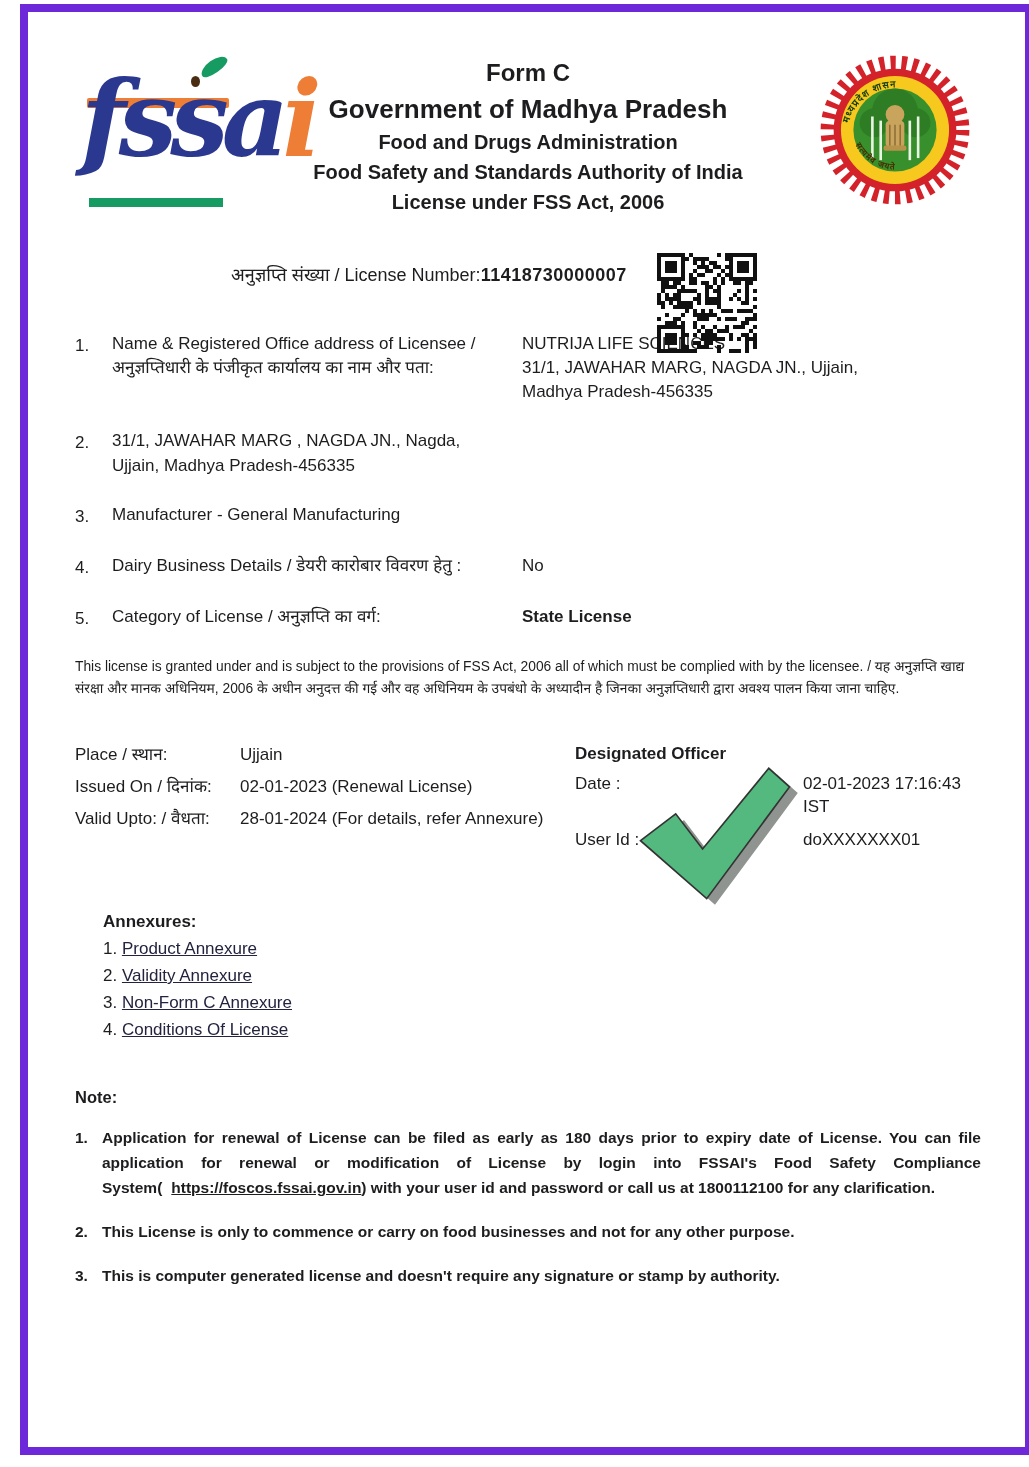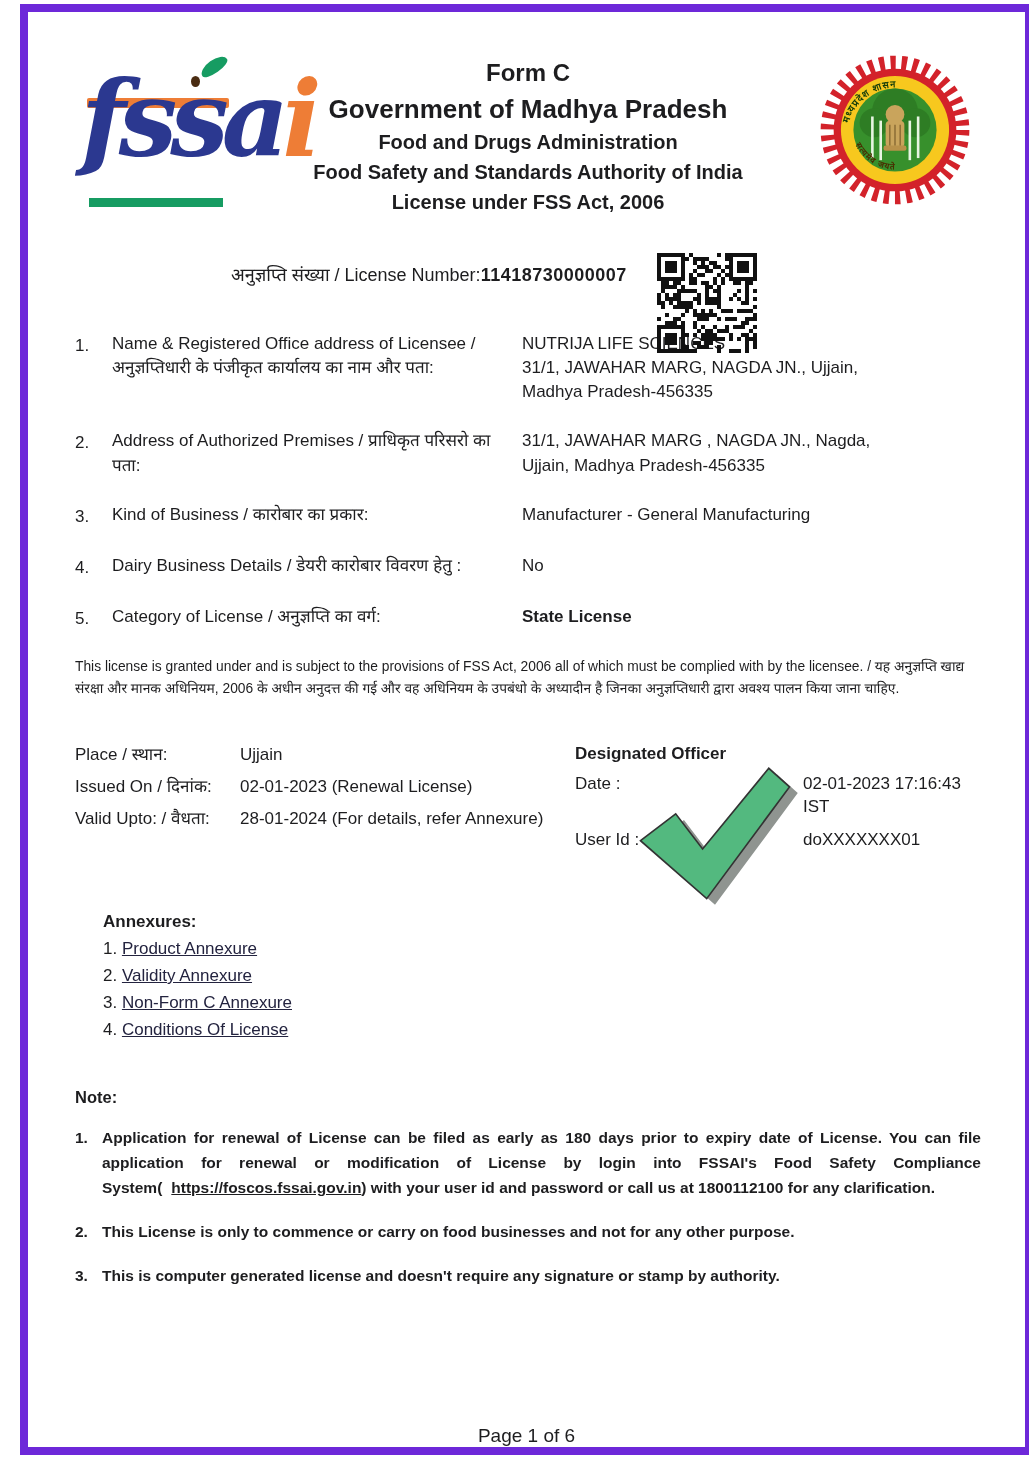--- a/index.html
+++ b/index.html
@@ -442,27 +442,25 @@
     <div class="fields">
       <div class="field-row">
         <div class="field-no">1.</div>
         <div class="field-label">Name &amp; Registered Office address of Licensee / अनुज्ञप्तिधारी के पंजीकृत कार्यालय का नाम और पता:</div>
         <div class="field-value">NUTRIJA LIFE SCIENCES
 31/1, JAWAHAR MARG, NAGDA JN., Ujjain,
 Madhya Pradesh-456335</div>
       </div>
       <div class="field-row">
         <div class="field-no">2.</div>
-        <div class="field-label">Address of Authorized Premises / प्राधिकृत परिसरो का पता:</div>
         <div class="field-value">31/1, JAWAHAR MARG , NAGDA JN., Nagda,
 Ujjain, Madhya Pradesh-456335</div>
       </div>
       <div class="field-row">
         <div class="field-no">3.</div>
-        <div class="field-label">Kind of Business / कारोबार का प्रकार:</div>
         <div class="field-value">Manufacturer - General Manufacturing</div>
       </div>
       <div class="field-row">
         <div class="field-no">4.</div>
         <div class="field-label">Dairy Business Details / डेयरी कारोबार विवरण हेतु :</div>
         <div class="field-value">No</div>
       </div>
       <div class="field-row">
         <div class="field-no">5.</div>
         <div class="field-label">Category of License / अनुज्ञप्ति का वर्ग:</div>
@@ -534,16 +532,15 @@
       <div class="note-item">
         <div class="note-no">2.</div>
         <div class="note-text">This License is only to commence or carry on food businesses and not for any other purpose.</div>
       </div>
       <div class="note-item">
         <div class="note-no">3.</div>
         <div class="note-text">This is computer generated license and doesn't require any signature or stamp by authority.</div>
       </div>
     </div>
 
-    <div class="footer">Page 1 of 6</div>
 
   </div>
 </div>
 
 </body></html>

